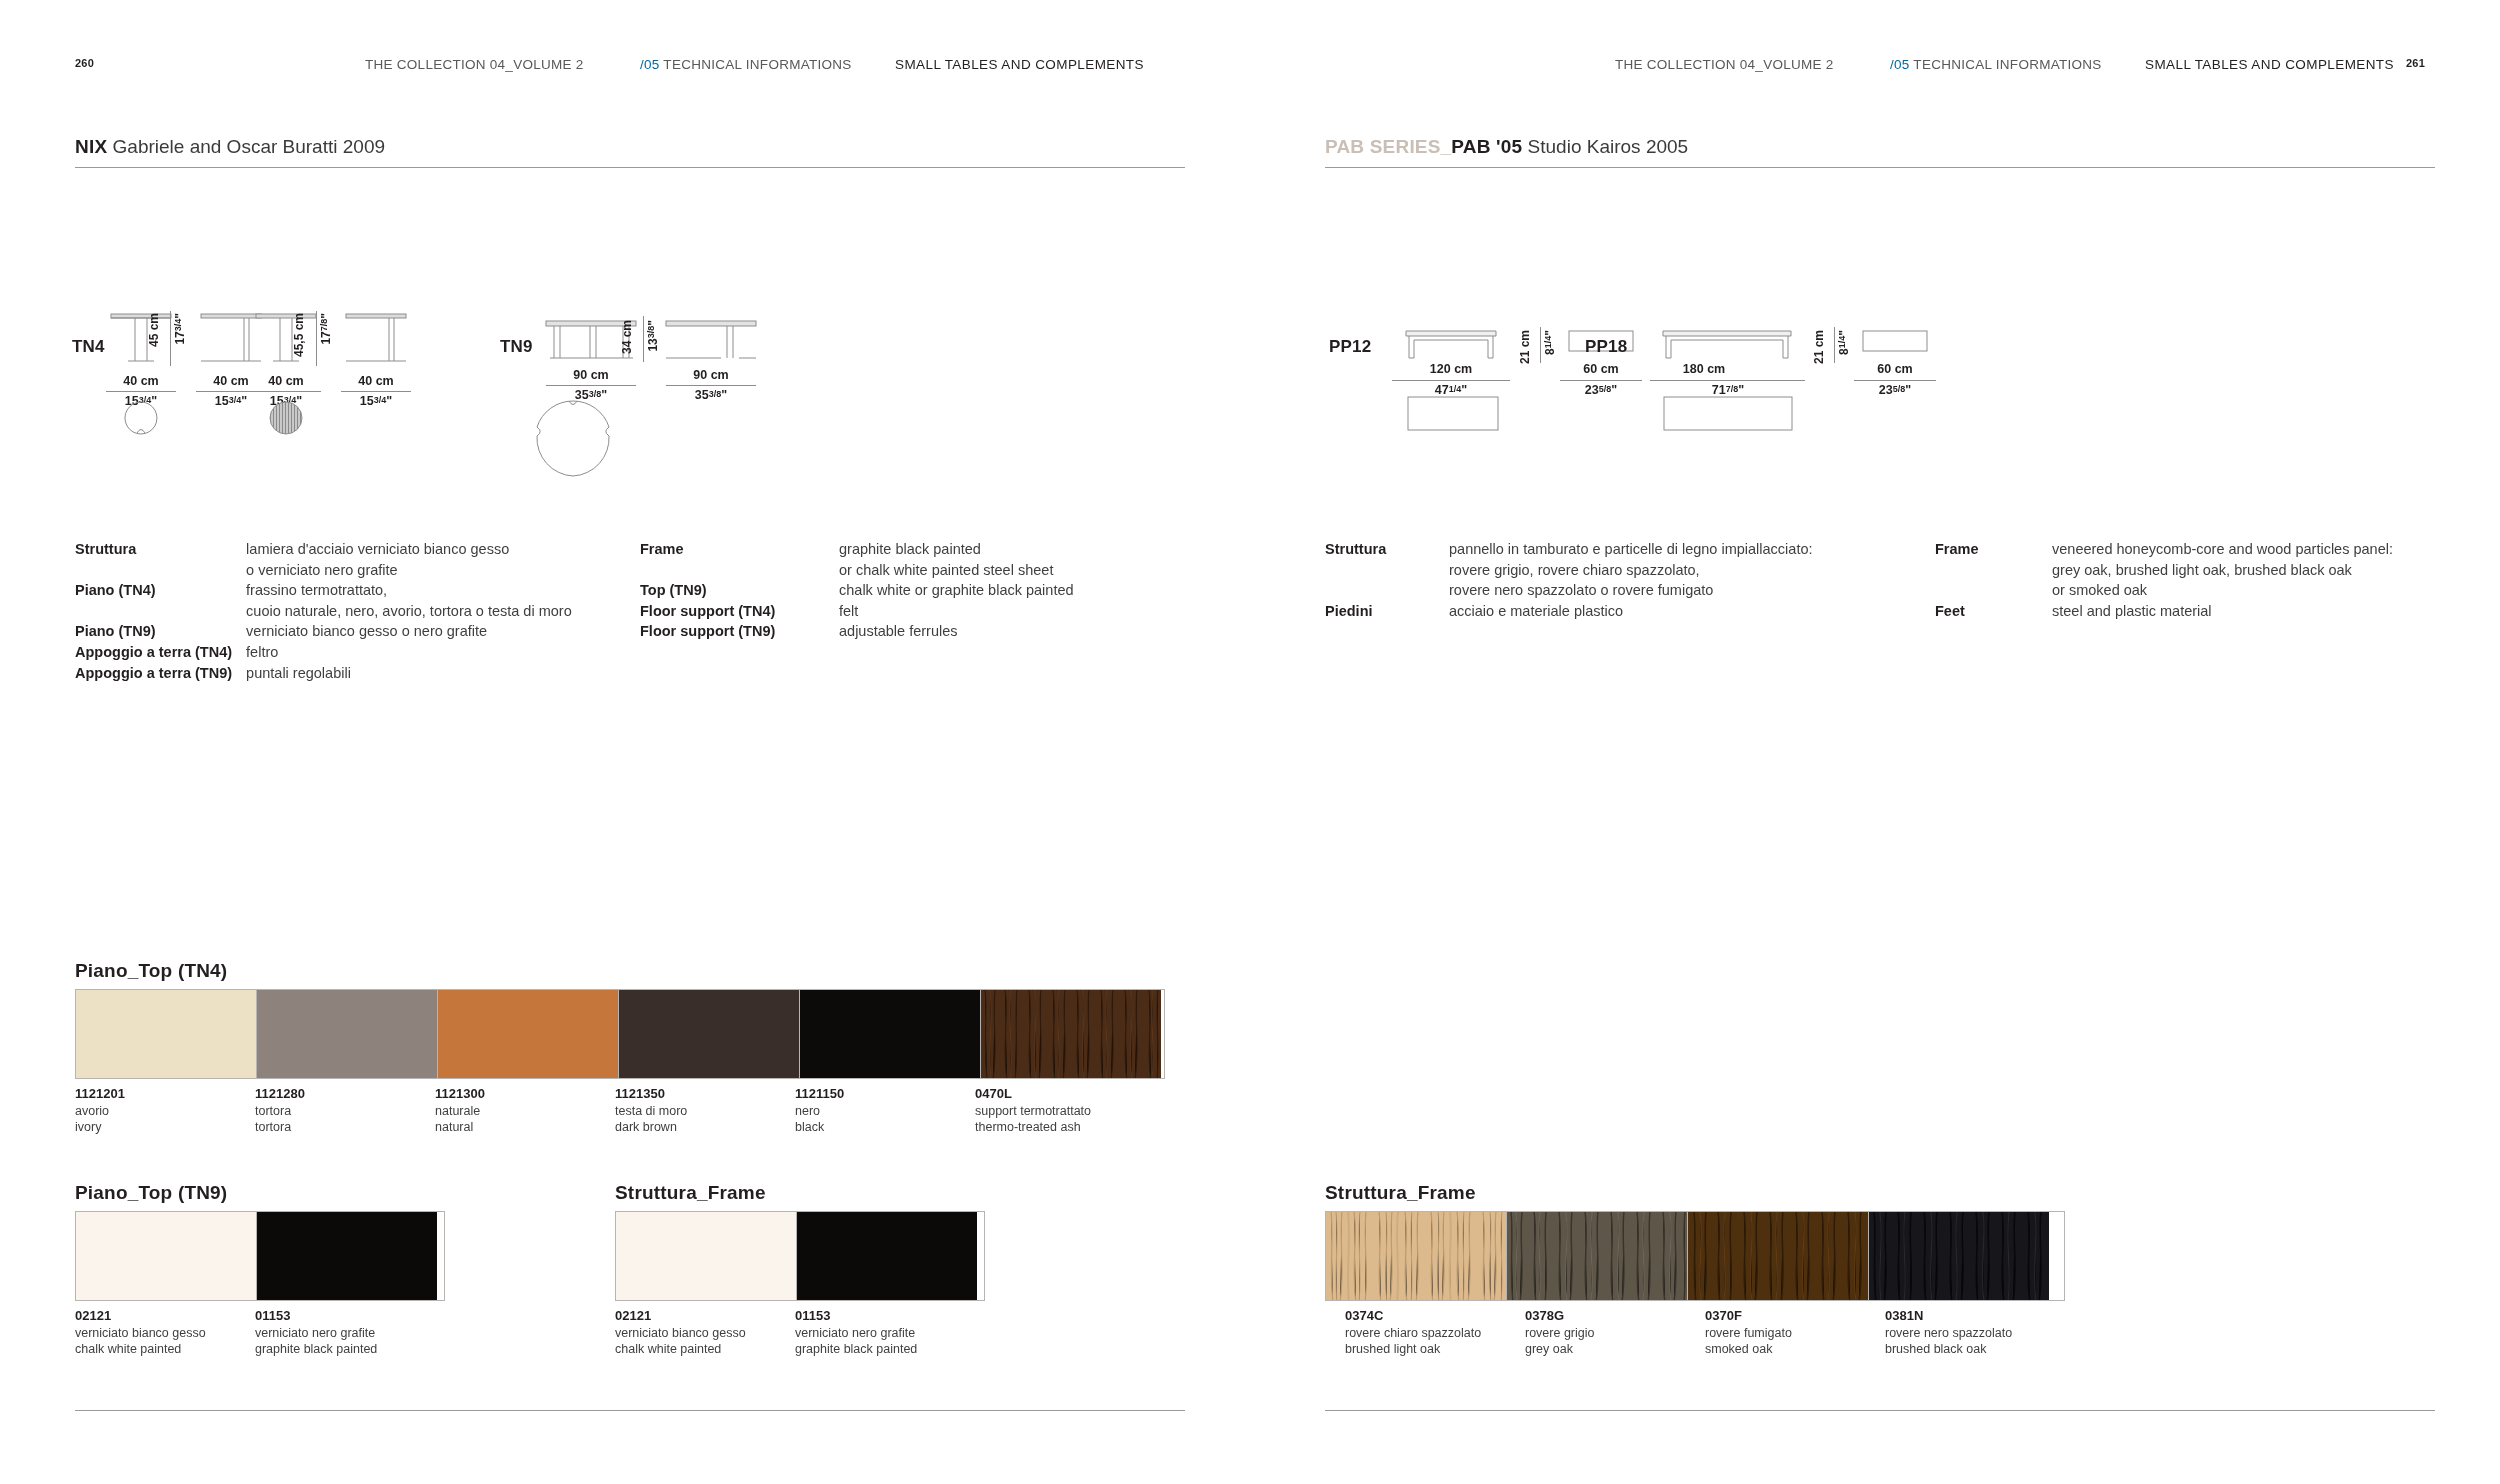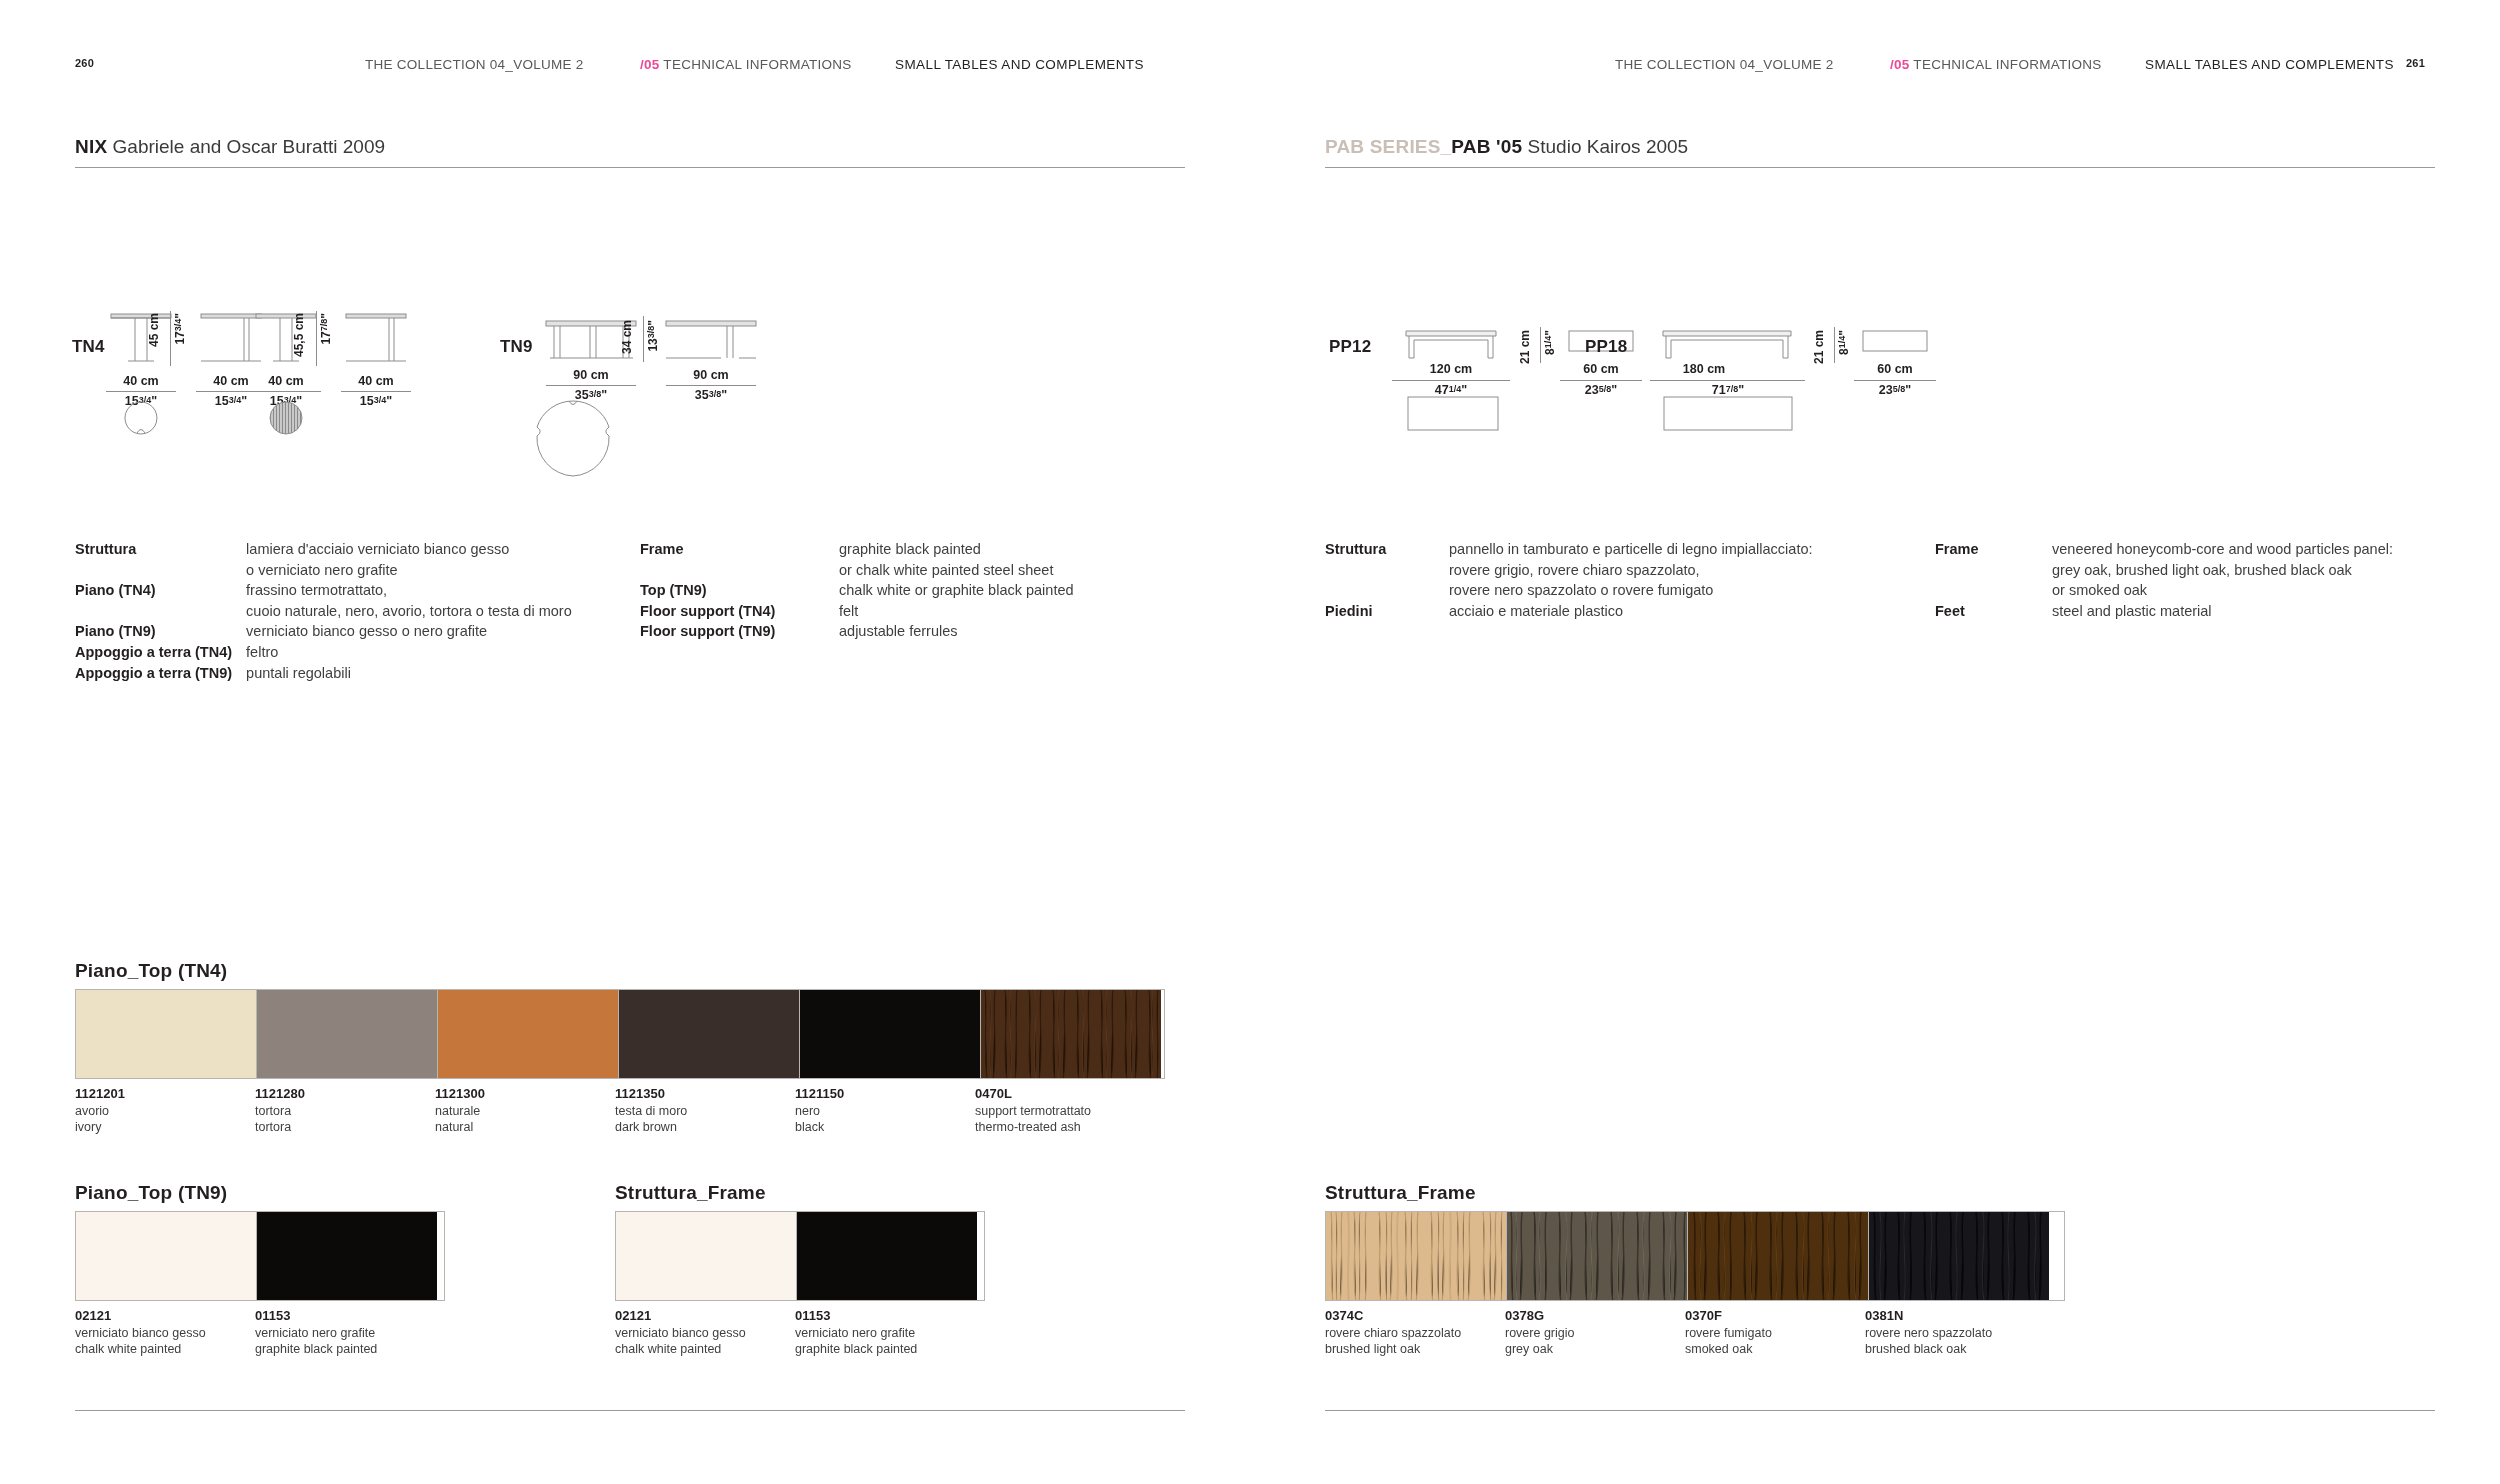--- a/index.html
+++ b/index.html
@@ -10,21 +10,21 @@
     -webkit-font-smoothing:antialiased;
   }
   .page{position:absolute;top:0;height:1484px;width:1250px;}
   .page-left{left:0;}
   .page-right{left:1250px;}
 
   
   .hdr{position:absolute;top:57px;height:16px;font-size:13.5px;letter-spacing:.02em;}
   .hdr-folio{font-weight:bold;color:#231f20;font-size:11px;}
   .hdr-collection{color:#58595b;}
-  .hdr-chapnum{font-weight:bold;color:#ec4899;}
+  .hdr-chapnum{font-weight:normal;color:#0369a1;}
   .hdr-chap{color:#58595b;}
   .hdr-section{font-weight:normal;color:#231f20;letter-spacing:.03em;}
 
   .l-folio{left:75px;}
   .l-collection{left:365px;}
   .l-chapter{left:640px;}
   .l-section{left:895px;}
 
   
   .title-row{position:absolute;top:136px;font-size:19px;white-space:nowrap;}
@@ -687,21 +687,21 @@
             <path d="M62 0 C65 32 59 58 63 90"></path>
               <path d="M88 0 C85 28 90 60 87 90"></path>
             <path d="M114 0 C117 24 111 58 115 90"></path>
               <path d="M140 0 C137 30 142 60 139 90"></path>
             <path d="M166 0 C169 26 163 58 167 90"></path>
           </g>
         </svg>
       </div>
     </div>
     <div class="sw-caps">
-      <div class="sw-cap" style="width:180px;">
+      <div class="sw-cap" style="width:180px;margin-left:20px;">
         <div class="sw-code">0374C</div>
         <div class="sw-it">rovere chiaro spazzolato</div>
         <div class="sw-en">brushed light oak</div>
       </div>
       <div class="sw-cap" style="width:180px;">
         <div class="sw-code">0378G</div>
         <div class="sw-it">rovere grigio</div>
         <div class="sw-en">grey oak</div>
       </div>
       <div class="sw-cap" style="width:180px;">

